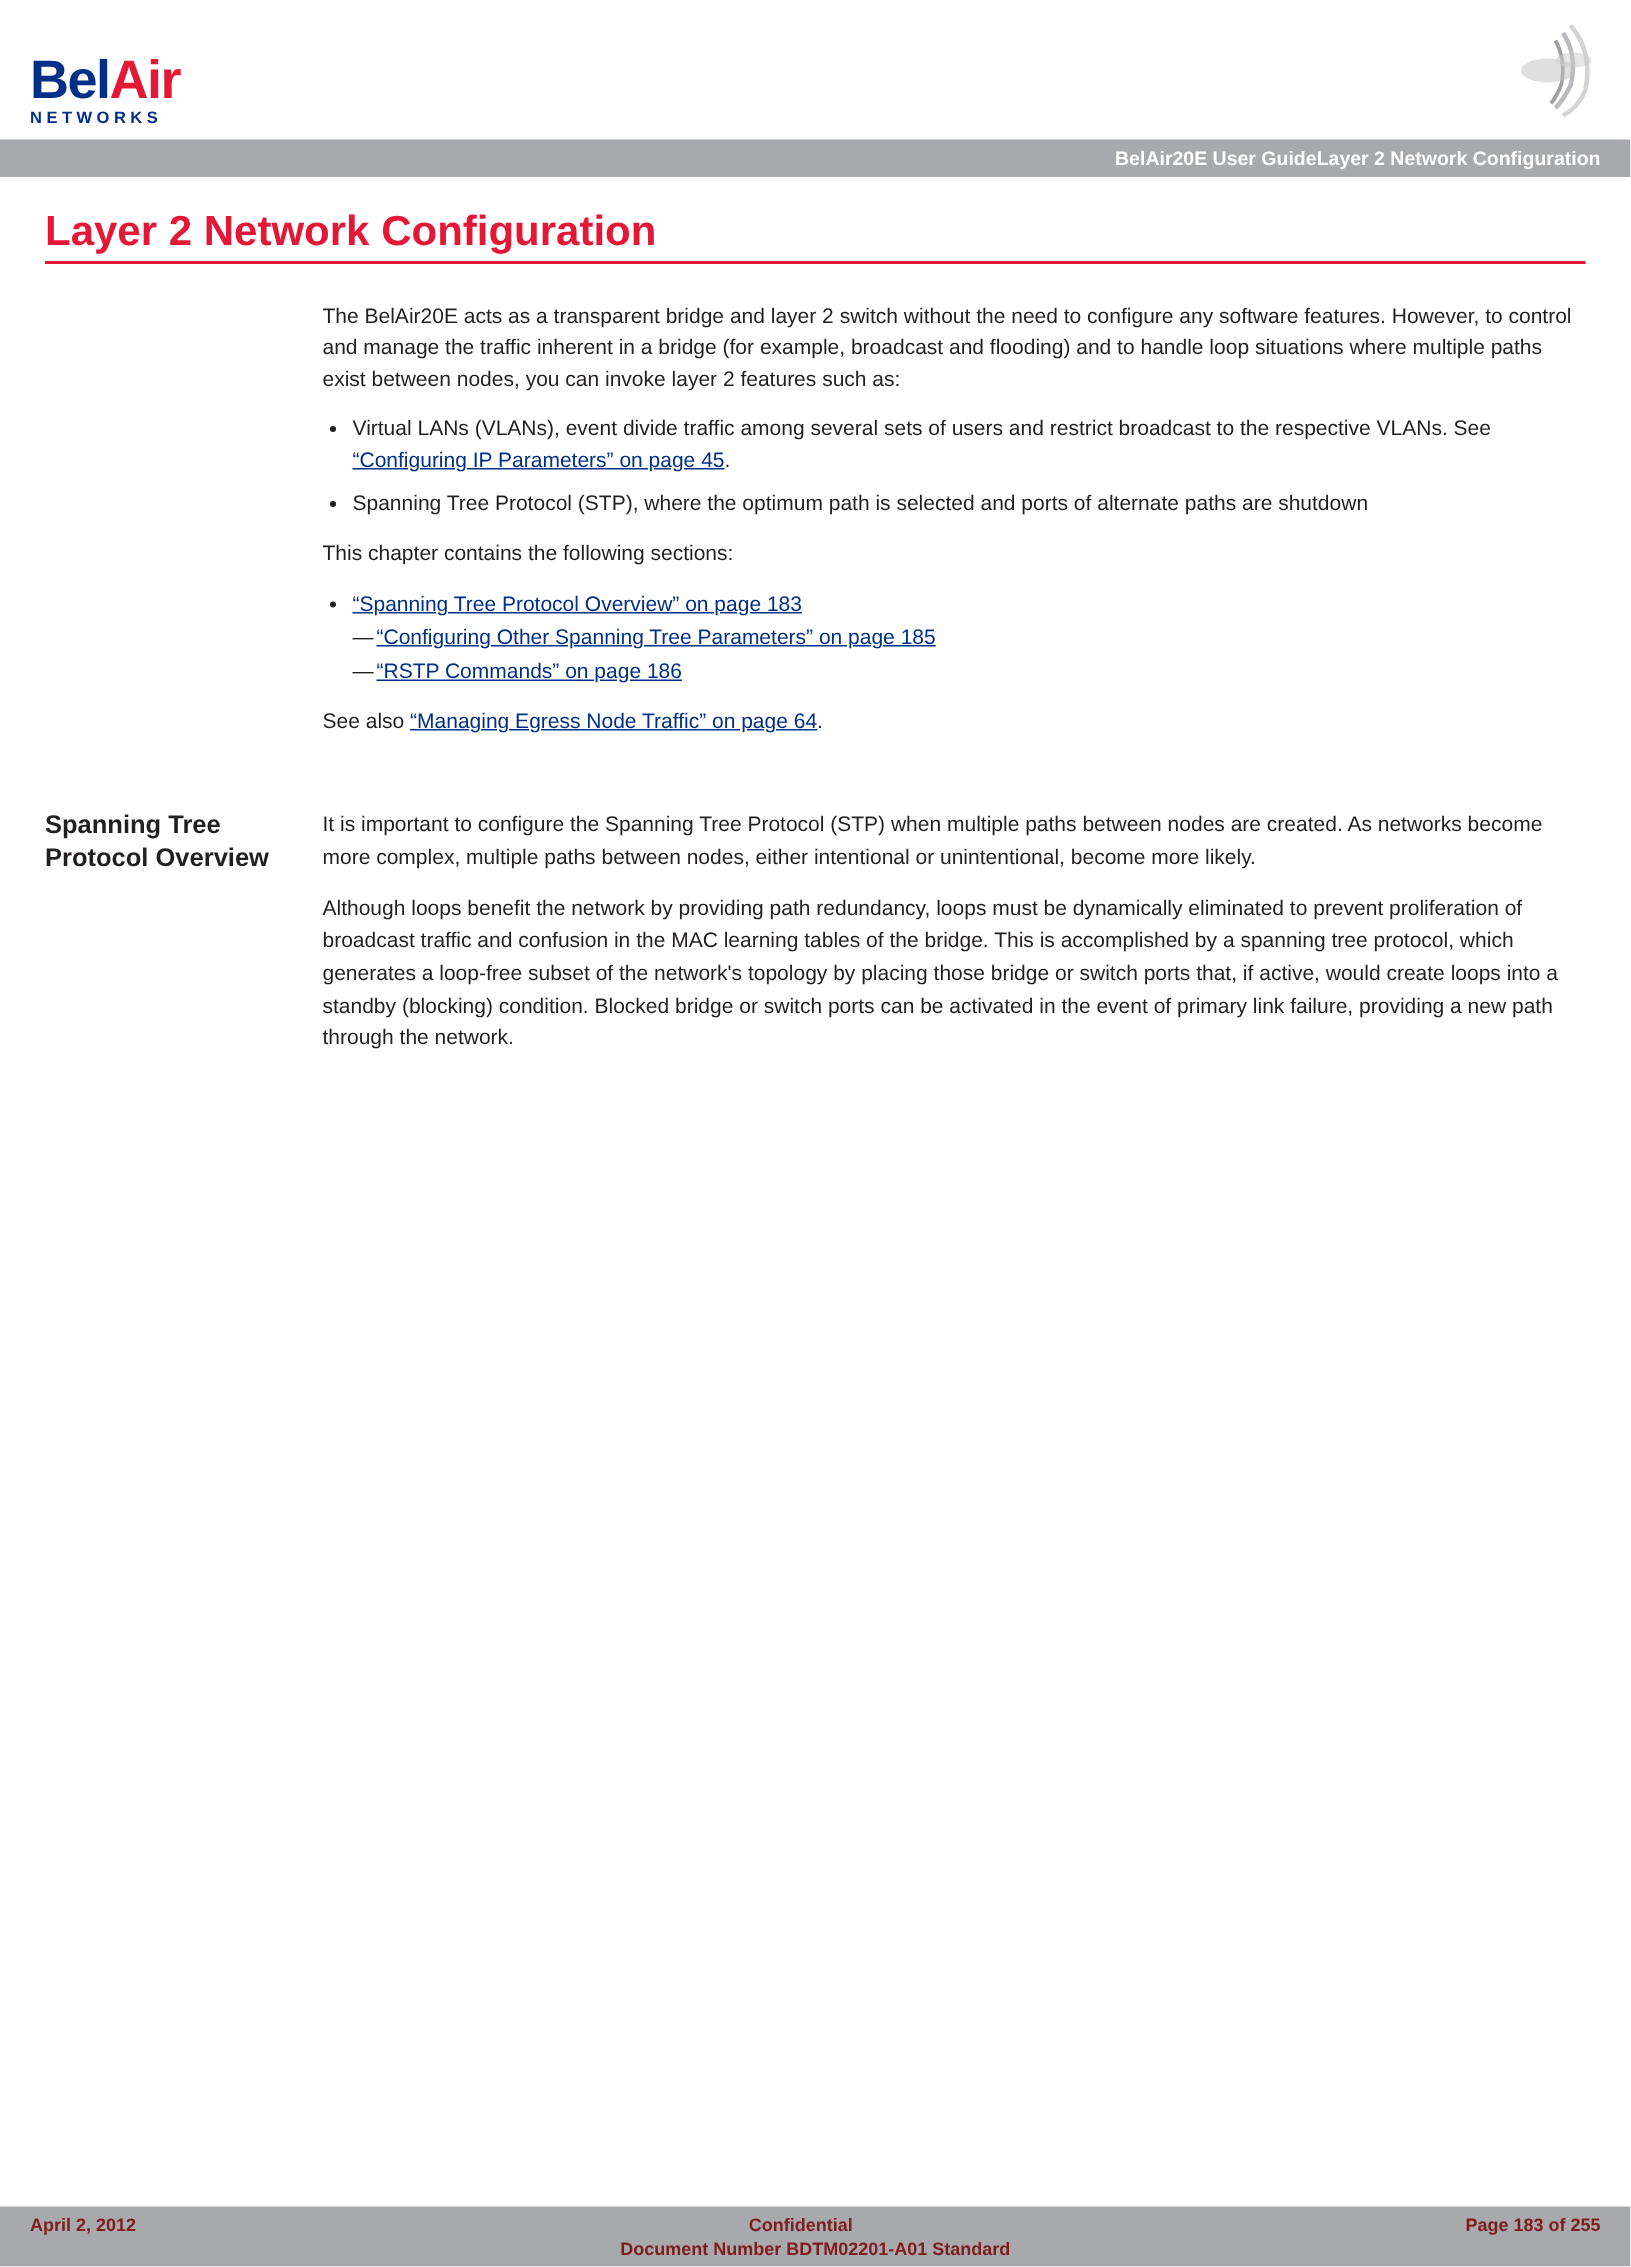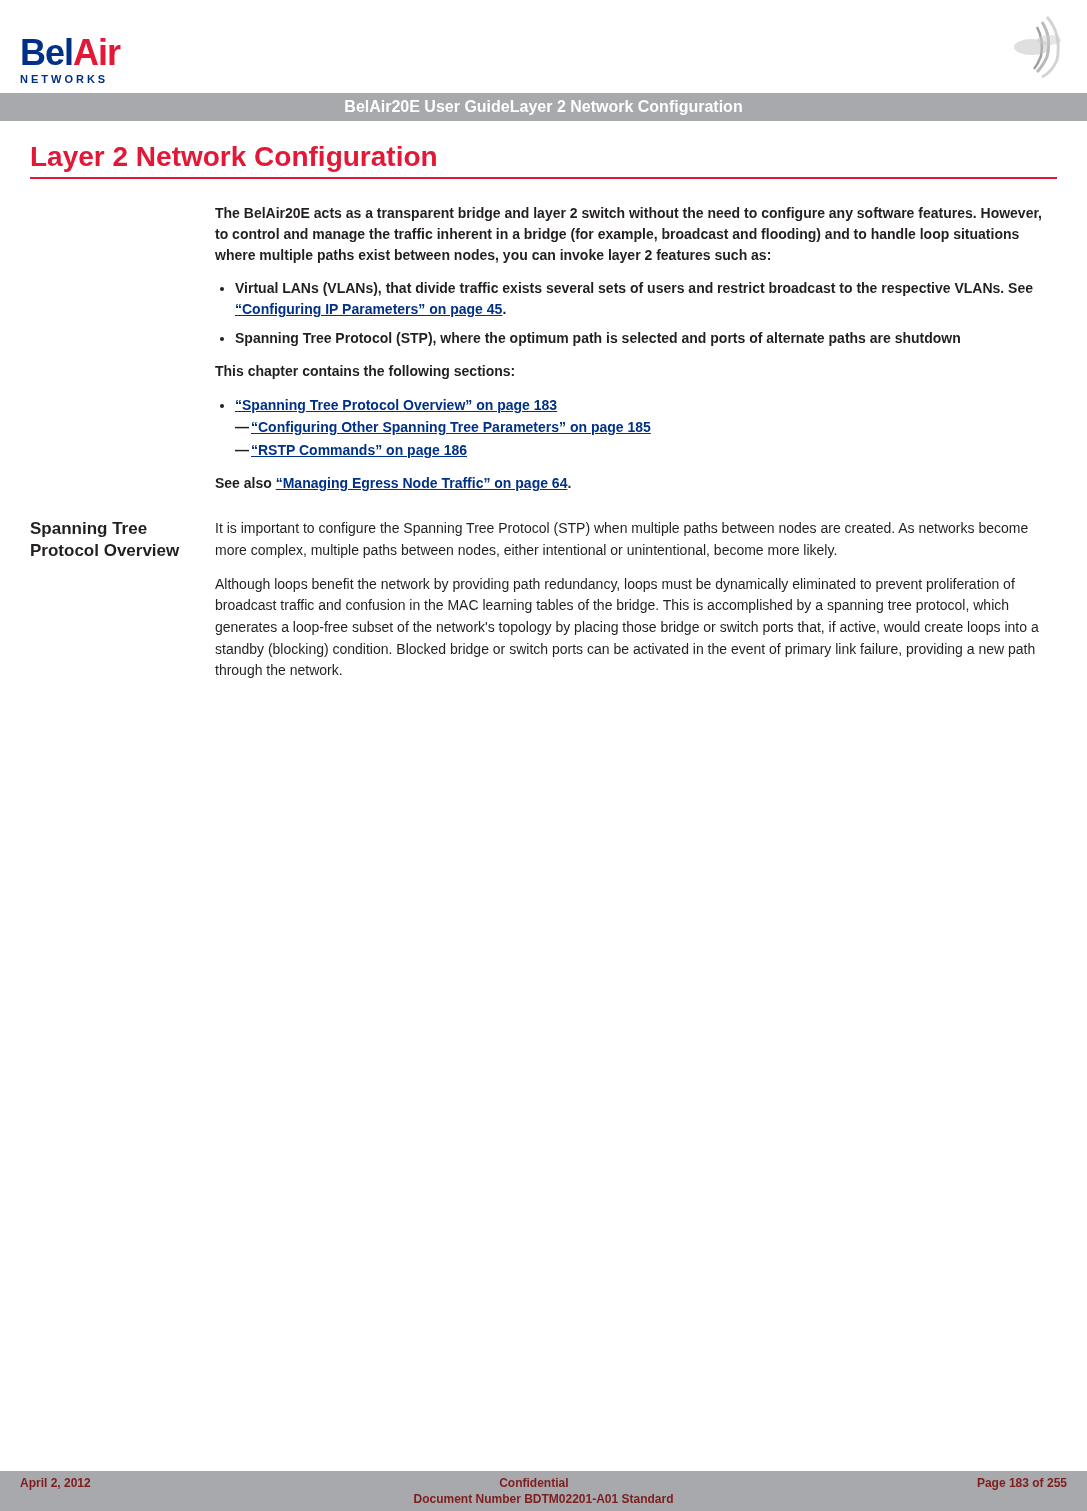--- a/index.html
+++ b/index.html
@@ -39,46 +39,45 @@
       font-weight: bold;
       letter-spacing: 3px;
       color: #003087;
       margin-top: 2px;
     }
 
     
     .header-bar {
       background-color: #a8a9ad;
       display: flex;
-      justify-content: center;
+      justify-content: flex-end;
       align-items: center;
       padding: 5px 20px;
       color: #fff;
-      font-size: 16px;
+      font-size: 13px;
       font-weight: bold;
     }
 
     
     .main-content {
       padding: 20px 30px 20px 30px;
     }
 
     .page-title {
       font-size: 28px;
       font-weight: bold;
       color: #e31837;
       margin-bottom: 24px;
       border-bottom: 2px solid #e31837;
       padding-bottom: 4px;
     }
 
     .content-body {
       display: flex;
       gap: 0;
-      font-weight: bold;
     }
 
     .left-sidebar {
       width: 175px;
       flex-shrink: 0;
     }
 
     .right-content {
       flex: 1;
       padding-left: 10px;
@@ -134,21 +133,21 @@
     .see-also {
       font-size: 14px;
       line-height: 1.5;
       margin-bottom: 16px;
     }
 
     
     .section-block {
       display: flex;
       gap: 0;
-      margin-top: 12px;
+      margin-top: 36px;
     }
 
     .section-label {
       width: 175px;
       flex-shrink: 0;
       font-size: 17px;
       font-weight: bold;
       color: #231f20;
       line-height: 1.3;
       padding-top: 0;
@@ -233,21 +232,21 @@
 <div class="main-content">
   <div class="page-title">Layer 2 Network Configuration</div>
 
   <div class="content-body">
     <div class="left-sidebar"></div>
     <div class="right-content">
       <p>The BelAir20E acts as a transparent bridge and layer 2 switch without the need to configure any software features. However, to control and manage the traffic inherent in a bridge (for example, broadcast and flooding) and to handle loop situations where multiple paths exist between nodes, you can invoke layer 2 features such as:</p>
 
       <ul class="bullet-list">
         <li>
-          <span>Virtual LANs (VLANs), that divide traffic exists several sets of users and restrict broadcast to the respective VLANs. See </span><a class="doc-link" href="#">“Configuring IP Parameters” on page 45</a><span>.</span>
+          <span>Virtual LANs (VLANs), event divide traffic among several sets of users and restrict broadcast to the respective VLANs. See </span><a class="doc-link" href="#">“Configuring IP Parameters” on page 45</a><span>.</span>
         </li>
         <li>Spanning Tree Protocol (STP), where the optimum path is selected and ports of alternate paths are shutdown</li>
       </ul>
 
       <p>This chapter contains the following sections:</p>
 
       <ul class="link-list">
         <li>
           <a class="doc-link" href="#">“Spanning Tree Protocol Overview” on page 183</a>
           <ul class="sub-items">

